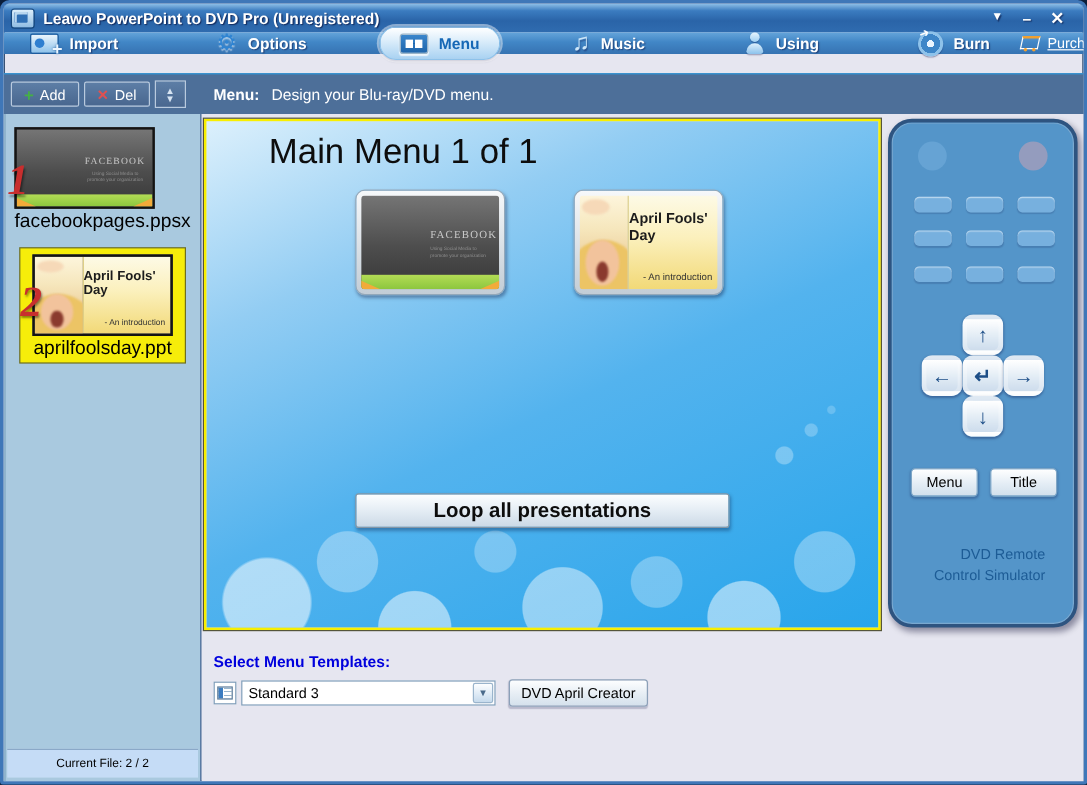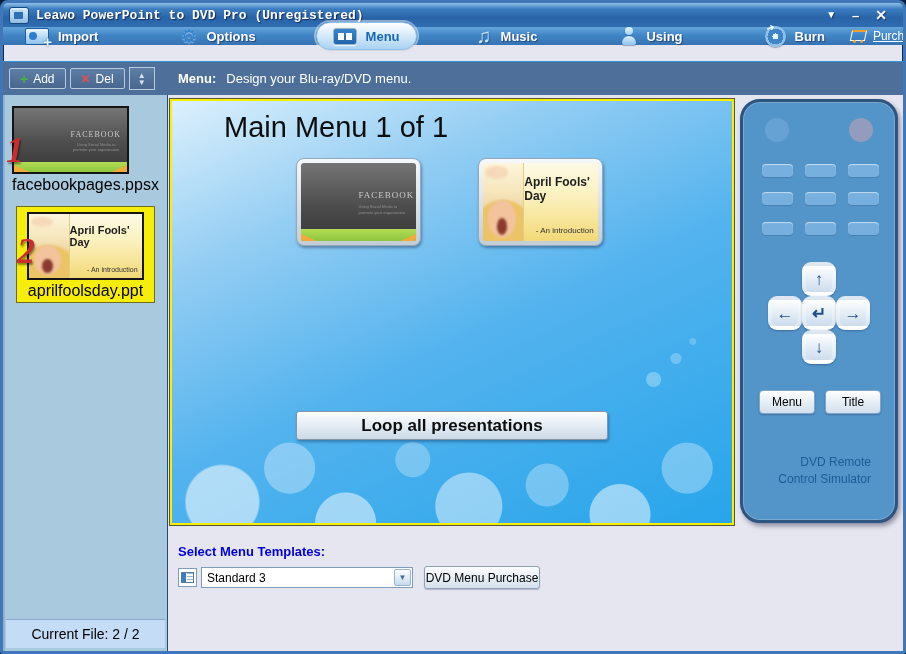--- a/index.html
+++ b/index.html
@@ -9,21 +9,21 @@
 
   
   .titlebar{ position:absolute; left:0; top:0; width:900px; height:24px;
     background:linear-gradient(180deg,#8fc0e8 0%,#3b7cc0 25%,#2a64a8 60%,#2f6cb0 100%);
     display:flex; align-items:center; padding:0 6px; }
   .app-icon{ width:20px; height:17px; border-radius:3px; border:1px solid #16487e;
     background:linear-gradient(180deg,#dceefb,#8fbce2); position:relative; flex:0 0 auto; }
   .app-icon::after{ content:""; position:absolute; left:2px; top:2px; right:5px; bottom:4px;
     background:#2f6fb4; border-radius:1px; box-shadow:2px 2px 0 0 #b8d6ee inset; }
   .win-title{ color:#fff; font-weight:bold; font-size:13px; margin-left:7px; flex:1;
-    text-shadow:1px 1px 1px rgba(0,0,40,.6); white-space:nowrap;font-family:Liberation Mono, monospace; }
+    text-shadow:1px 1px 1px rgba(0,0,40,.6); white-space:nowrap; }
   .win-controls{ display:flex; gap:16px; align-items:center; margin-right:10px; }
   .wc{ color:#fff; font-weight:bold; cursor:default; text-shadow:1px 1px 1px rgba(0,0,40,.5); line-height:1; }
   .wc.collapse{ font-size:10px; } .wc.min{ font-size:13px; } .wc.close{ font-size:14px; }
 
   
   .toolbar{ position:absolute; left:0; top:24px; width:900px; height:18px;
     background:linear-gradient(180deg,#64a4da 0%,#4186c6 45%,#3673b2 100%);
     display:flex; align-items:center;gap:12px; }
   .tb-item{ display:flex; align-items:center; gap:9px; height:28px; padding:0 12px; cursor:pointer; }
   .tb-label{ color:#fff; font-weight:bold; font-size:13px; text-shadow:1px 1px 1px rgba(0,0,50,.45); }
@@ -79,21 +79,21 @@
   .sidebar{ width:165px; flex:0 0 auto; background:#a9c9df; position:relative;
     box-shadow:2px 0 0 #8fb3cc inset, -1px 0 0 #27477c inset; display:flex; flex-direction:column; align-items:center; }
   .file-item{ position:relative; margin-top:11px; text-align:center; }
   .file-item .thumb{ width:117px; height:68px; border:2px solid #141414; position:relative; overflow:hidden; background:#555; }
   .file-label{ font-size:16px; color:#000; margin-top:2px; }
   .file-item.selected{ background:#f6ed0a; box-shadow:0 0 0 1px #6e6e1e; padding:5px 10px 2px; margin-top:13px; }
   .slide-num{ position:absolute; left:-6px; top:26px; z-index:3; font-family:"Liberation Serif",serif;
     font-style:italic; font-weight:bold; font-size:36px; color:#c82e2e; text-shadow:1px 2px 2px rgba(0,0,0,.45); line-height:1; }
   .file-item.selected .slide-num{ left:0; }
   .sidebar-status{ margin-top:auto; width:159px; margin-bottom:3px; background:#c5dcf6; border-top:1px solid #8aa8c8;
-    font-size:14px; color:#000; text-align:center; padding:6px 0; }
+    font-size:10px; color:#000; text-align:center; padding:6px 0; }
 
   
   .fb-art{ position:absolute; inset:0; background:linear-gradient(180deg,#757575 0%,#4d4d4d 55%,#404040 82%); }
   .fb-title{ position:absolute; left:50%; top:34%; color:#c9c9c9; font-family:"Liberation Serif",serif;
     font-size:8px; letter-spacing:1px; }
   .fb-sub{ position:absolute; left:50%; top:53%; color:#8f8f8f; font-size:4px; width:45%; line-height:1.3; }
   .fb-band{ position:absolute; left:0; right:0; bottom:0; height:15%; background:linear-gradient(180deg,#b3dc55,#8cc63e); }
   .fb-band::before{ content:""; position:absolute; left:0; bottom:0; border-bottom:7px solid #f2ab3a; border-right:16px solid transparent; }
   .fb-band::after{ content:""; position:absolute; right:0; bottom:0; border-bottom:7px solid #f2ab3a; border-left:16px solid transparent; }
   .af-art{ position:absolute; inset:0; display:flex; }
@@ -338,17 +338,17 @@
 
         <div class="r-caption">DVD Remote Control Simulator</div>
       </div>
 
       <div class="tpl-label">Select Menu Templates:</div>
       <div class="tpl-icon"></div>
       <div class="tpl-select">
         <span class="val">Standard 3</span>
         <span class="arrow">▼</span>
       </div>
-      <button class="tpl-btn">DVD Menu Purchase</button>
+      <button class="tpl-btn">DVD April Creator</button>
 
     </div>
   </div>
 </div>
 
 </body></html>

